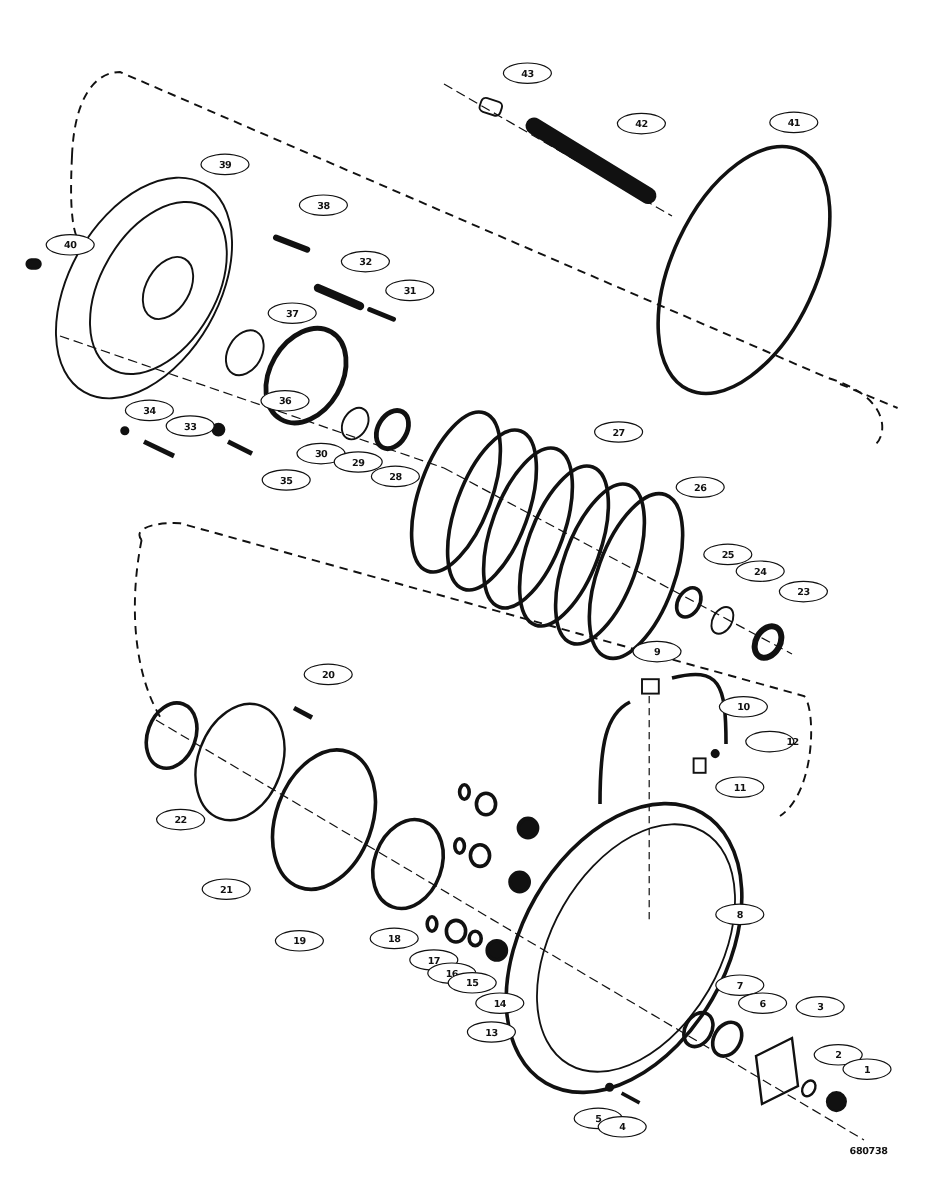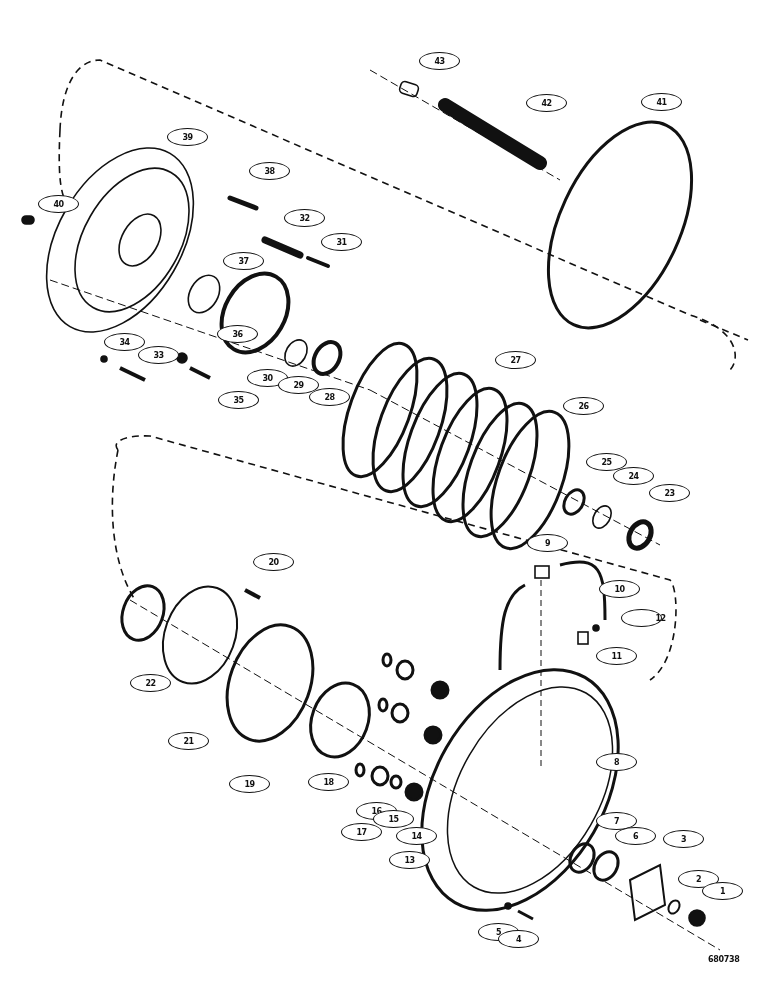--- a/index.html
+++ b/index.html
@@ -96,21 +96,21 @@
   <ellipse cx="606" cy="866" rx="11" ry="15" transform="rotate(30 606 866)" stroke-width="3"></ellipse>
   <path d="M630 880 L660 865 L665 905 L635 920 Z" stroke-width="2"></path>
   <ellipse cx="674" cy="907" rx="5" ry="7" transform="rotate(30 674 907)" stroke-width="2"></ellipse>
   <circle cx="697" cy="918" r="8" fill="#111"></circle>
   <circle cx="508" cy="906" r="3" fill="#111"></circle>
   <path d="M518 911 L533 919" stroke-width="3"></path>
 </svg>
 
 <div id="callouts">
     <div class="callout" style="left: 419px; top: 52px;">43</div>
-    <div class="callout" style="left: 526px; top: 94px;">42</div>
+    <div class="callout" style="left: 514px; top: 94px;">42</div>
     <div class="callout" style="left: 641px; top: 93px;">41</div>
     <div class="callout" style="left: 167px; top: 128px;">39</div>
     <div class="callout" style="left: 249px; top: 162px;">38</div>
     <div class="callout" style="left: 38px; top: 195px;">40</div>
     <div class="callout" style="left: 284px; top: 209px;">32</div>
     <div class="callout" style="left: 321px; top: 233px;">31</div>
     <div class="callout" style="left: 223px; top: 252px;">37</div>
     <div class="callout" style="left: 177px; top: 325px; margin-left: 40px;">36</div>
     <div class="callout" style="left: 104px; top: 333px;">34</div>
     <div class="callout" style="left: 138px; top: 346px;">33</div>
@@ -126,21 +126,21 @@
     <div class="callout" style="left: 527px; top: 534px;">9</div>
     <div class="callout" style="left: 253px; top: 553px;">20</div>
     <div class="callout" style="left: 599px; top: 580px;">10</div>
     <div class="callout" style="left: 621px; top: 609px; padding-left: 38px;">12</div>
     <div class="callout" style="left: 596px; top: 647px;">11</div>
     <div class="callout" style="left: 130px; top: 674px;">22</div>
     <div class="callout" style="left: 168px; top: 712px; margin-top: 20px;">21</div>
     <div class="callout" style="left: 229px; top: 775px;">19</div>
     <div class="callout" style="left: 308px; top: 773px;">18</div>
     <div class="callout" style="left: 596px; top: 753px;">8</div>
-    <div class="callout" style="left: 341px; top: 791px; margin-top: 32px;">17</div>
+    <div class="callout" style="left: 341px; top: 791px;">17</div>
     <div class="callout" style="left: 356px; top: 802px;">16</div>
     <div class="callout" style="left: 373px; top: 810px;">15</div>
     <div class="callout" style="left: 396px; top: 827px; text-align: center;">14</div>
     <div class="callout" style="left: 389px; top: 851px;">13</div>
     <div class="callout" style="left: 596px; top: 812px;">7</div>
     <div class="callout" style="left: 615px; top: 827px;">6</div>
     <div class="callout" style="left: 663px; top: 830px;">3</div>
     <div class="callout" style="left: 678px; top: 870px;">2</div>
     <div class="callout" style="left: 702px; top: 882px;">1</div>
     <div class="callout" style="left: 478px; top: 923px;">5</div>

